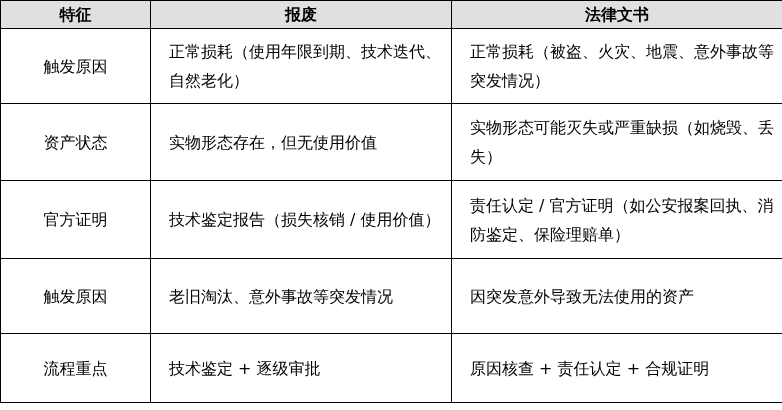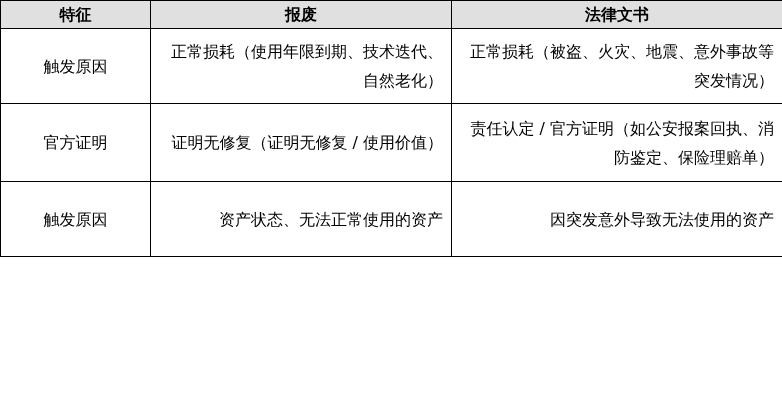--- a/index.html
+++ b/index.html
@@ -41,22 +41,22 @@
     text-align: center;
     height: 28px;
     line-height: 26px;
     padding: 0;
   }
   td.feature {
     text-align: center;
     padding: 16px 2px;
   }
   td.detail {
-    text-align: right;
-    padding: 0 8px 0 9px;
+    text-align: left;
+    padding: 0 8px 0 18px;
     word-break: break-all;
     border-radius: 27px;
   }
   tr.r1 { height: 75px; }
   tr.r2 { height: 77px; }
   tr.r3 { height: 78px; }
   tr.r4 { height: 75px; }
   tr.r5 { height: 69px; }
 </style>
 </head>
@@ -75,25 +75,35 @@
         <th>报废</th>
         <th>法律文书</th>
       </tr>
     </thead>
     <tbody>
       <tr class="r1">
         <td class="feature">触发原因</td>
         <td class="detail">正常损耗（使用年限到期、技术迭代、自然老化）</td>
         <td class="detail">正常损耗（被盗、火灾、地震、意外事故等突发情况）</td>
       </tr>
+      <tr class="r2">
+        <td class="feature">资产状态</td>
+        <td class="detail">实物形态存在，但无使用价值</td>
+        <td class="detail">实物形态可能灭失或严重缺损（如烧毁、丢失）</td>
+      </tr>
       <tr class="r3">
         <td class="feature">官方证明</td>
-        <td class="detail">证明无修复（证明无修复 / 使用价值）</td>
+        <td class="detail">技术鉴定报告（损失核销 / 使用价值）</td>
         <td class="detail">责任认定 / 官方证明（如公安报案回执、消防鉴定、保险理赔单）</td>
       </tr>
       <tr class="r4">
         <td class="feature">触发原因</td>
-        <td class="detail">资产状态、无法正常使用的资产</td>
+        <td class="detail">老旧淘汰、意外事故等突发情况</td>
         <td class="detail">因突发意外导致无法使用的资产</td>
+      </tr>
+      <tr class="r5">
+        <td class="feature">流程重点</td>
+        <td class="detail">技术鉴定 + 逐级审批</td>
+        <td class="detail">原因核查 + 责任认定 + 合规证明</td>
       </tr>
     </tbody>
   </table>
 </div>
 
 </body></html>

